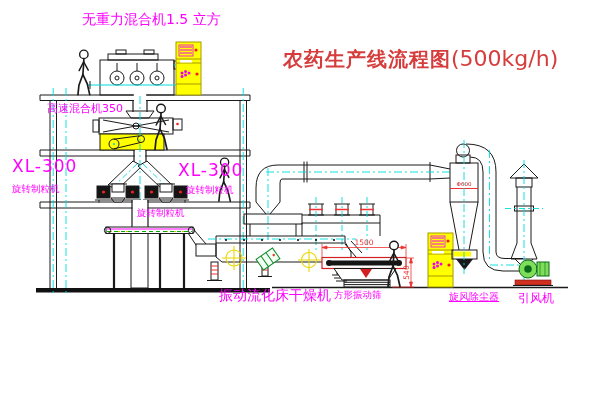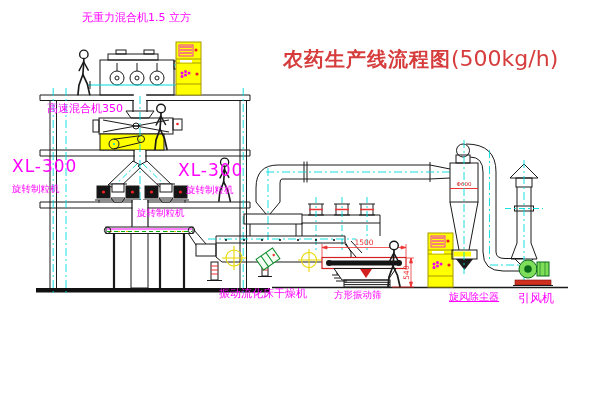--- a/index.html
+++ b/index.html
@@ -276,33 +276,33 @@
   <use href="#walker" transform="translate(76,49) scale(0.98)"></use>
   <use href="#walker" transform="translate(153,103)"></use>
   <use href="#walker" transform="translate(217,157) scale(0.95)"></use>
   <use href="#walker" transform="translate(386,240)"></use>
 </svg>
 
 <div id="title">
   <span class="cn">农药生产线流程图</span><span class="cap">(500kg/h)</span>
 </div>
 
-<div class="lbl" style="left:82px;top:12px;font-size:11px;">无重力混合机1.5 立方</div>
+<div class="lbl" style="left:82px;top:12px;font-size:14px;">无重力混合机1.5 立方</div>
 
 <div class="lbl" style="left:47px;top:103px;font-size:11px;">高速混合机350</div>
 
 <div class="lbl big" style="left:12px;top:158px;font-size:17px;">XL-300</div>
 <div class="lbl" style="left:12px;top:184px;font-size:9.5px;">旋转制粒机</div>
 
 <div class="lbl big" style="left:178px;top:162px;font-size:17px;">XL-300</div>
 <div class="lbl" style="left:186px;top:185px;font-size:9.5px;">旋转制粒机</div>
 
 <div class="lbl" style="left:137px;top:208px;font-size:9.5px;">旋转制粒机</div>
 
-<div class="lbl" style="left:219px;top:288px;font-size:11px;">振动流化床干燥机</div>
+<div class="lbl" style="left:219px;top:288px;font-size:14px;">振动流化床干燥机</div>
 
 <div class="lbl" style="left:334px;top:290px;font-size:9.5px;">方形振动筛</div>
 
 <div class="lbl" style="left:449px;top:292px;font-size:10px;text-decoration:underline;">旋风除尘器</div>
 
 <div class="lbl" style="left:518px;top:292px;font-size:12px;">引风机</div>
 
 </div>
 
 </body></html>

